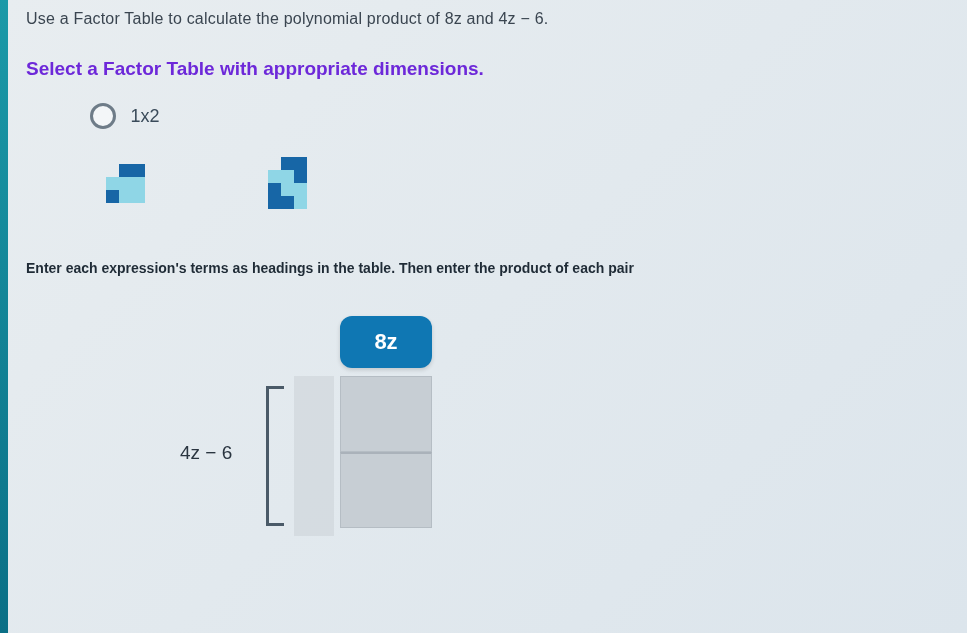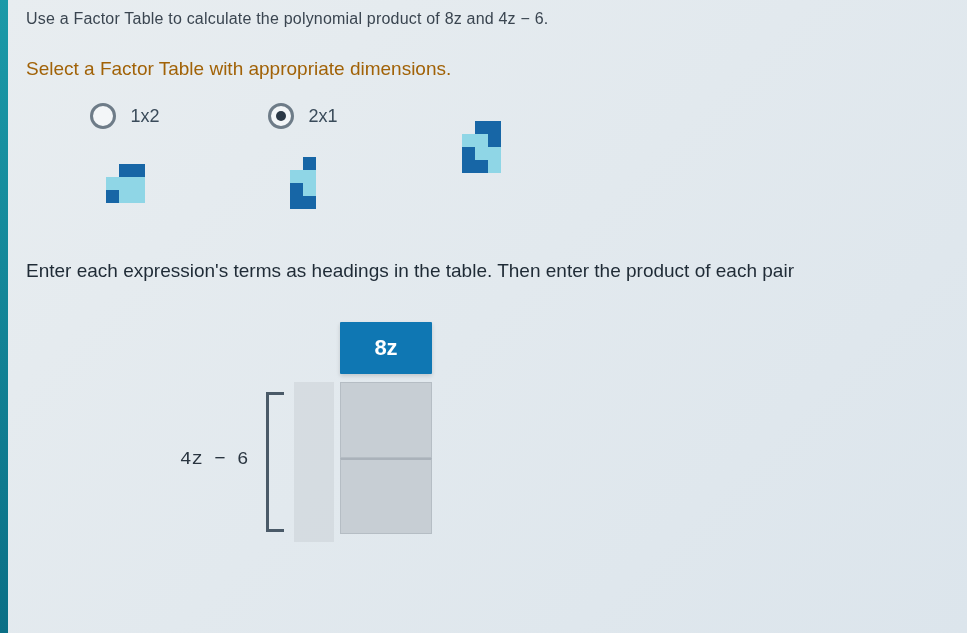--- a/index.html
+++ b/index.html
@@ -20,28 +20,28 @@
     background: linear-gradient(180deg, #1b9aa8 0%, #0a6f86 100%);
   }
   .question-line {
     font-size: 16px;
     color: #3a4550;
     margin: 10px 0 30px 6px;
     letter-spacing: 0.2px;
   }
   .subhead {
     font-size: 19px;
-    font-weight: 400;
-    color: #a16207;
+    font-weight: 700;
+    color: #6d28d9;
     margin: 0 0 18px 6px;
   }
   .options-row {
     display: flex;
-    align-items: flex-start;
-    gap: 28px;
+    align-items: flex-end;
+    gap: 12px;
     margin-left: 30px;
     margin-bottom: 42px;
   }
   .option {
     display: flex;
     flex-direction: column;
     align-items: center;
     width: 150px;
   }
   .option-top {
@@ -79,22 +79,22 @@
     justify-content: center;
   }
   
   .pixgrid { display: grid; }
   .pixgrid div { width: 13px; height: 13px; }
   .c0 { background: transparent; }
   .c1 { background: #8fd6e6; } 
   .c2 { background: #1766a6; } 
 
   .instruction {
-    font-size: 19px;
-    font-weight: 400;
+    font-size: 14px;
+    font-weight: 700;
     color: #1f2b36;
     margin: 12px 0 40px 6px;
   }
 
   
   .factor-area {
     margin-left: 130px;
     position: relative;
     width: 320px;
     height: 220px;
@@ -105,41 +105,40 @@
     top: 0;
     width: 92px;
     height: 52px;
     background: #0f77b3;
     color: #fff;
     font-size: 22px;
     font-weight: 600;
     display: flex;
     align-items: center;
     justify-content: center;
-    border-radius: 1px;
+    border-radius: 12px;
     box-shadow: 0 2px 4px rgba(0,0,0,0.15);
     cursor: text;
   }
   .row-bracket {
     position: absolute;
     left: 116px;
     top: 70px;
     width: 18px;
     height: 140px;
     border-left: 3px solid #4a5a68;
     border-top: 3px solid #4a5a68;
     border-bottom: 3px solid #4a5a68;
   }
   .row-label {
     position: absolute;
     left: 30px;
     top: 126px;
     font-size: 19px;
     color: #2a3540;
-    font-family: Liberation Mono, monospace;
   }
   .ghost-col {
     position: absolute;
     left: 144px;
     top: 60px;
     width: 40px;
     height: 160px;
     background: #d0d6db;
     opacity: 0.7;
   }
@@ -182,38 +181,20 @@
         <div class="c1"></div>
           <div class="c1"></div>
           <div class="c1"></div>
         <div class="c2"></div>
           <div class="c1"></div>
           <div class="c1"></div>
       </div>
     </div>
   </div>
 
-  <div class="option">
-    <div class="option-top">
-      <div class="radio selected"></div>
-      <div class="opt-label">2x1</div>
-    </div>
-    <div class="shape-box">
-      <div class="pixgrid" style="grid-template-columns:repeat(2,13px);grid-template-rows:repeat(4,13px);">
-        <div class="c0"></div>
-          <div class="c2"></div>
-        <div class="c1"></div>
-          <div class="c1"></div>
-        <div class="c2"></div>
-          <div class="c1"></div>
-        <div class="c2"></div>
-          <div class="c2"></div>
-      </div>
-    </div>
-  </div>
 
 
 
   <div class="option">
     <div class="shape-box">
       <div class="pixgrid" style="grid-template-columns:repeat(3,13px);grid-template-rows:repeat(4,13px);">
         <div class="c0"></div>
           <div class="c2"></div>
           <div class="c2"></div>
         <div class="c1"></div>

